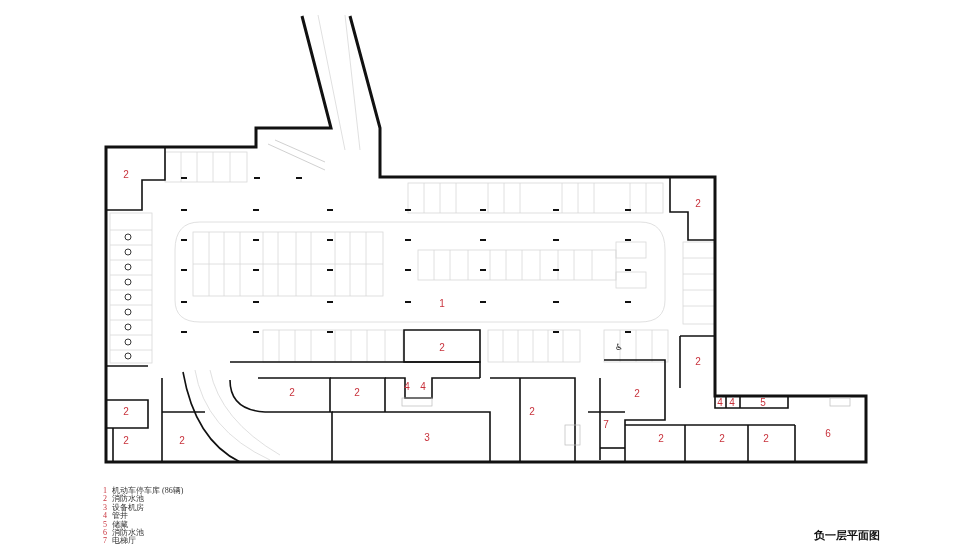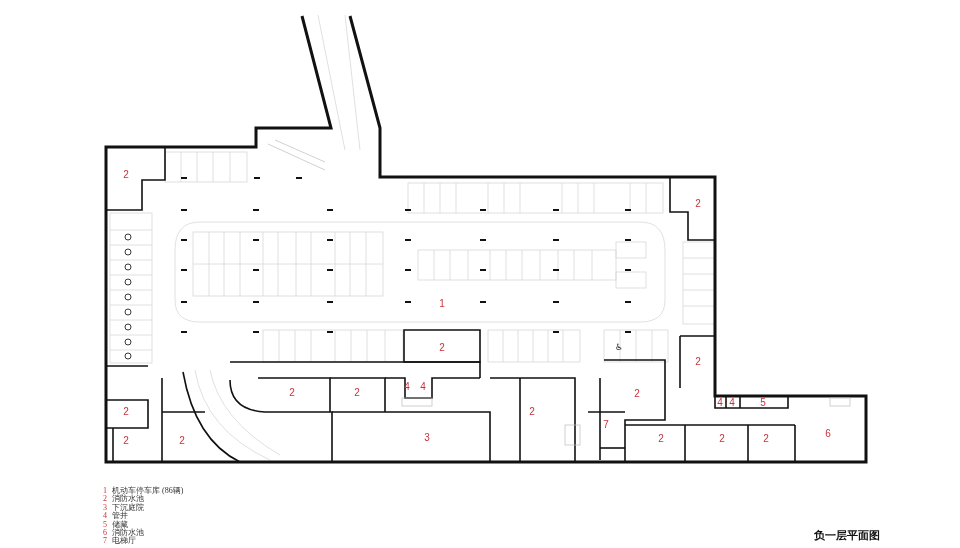--- a/index.html
+++ b/index.html
@@ -229,20 +229,20 @@
     <div class="lbl" style="left: 606px; top: 424px; color: rgb(200, 50, 60);">7</div>
     <div class="lbl" style="left: 661px; top: 438px; color: rgb(200, 50, 60);">2</div>
     <div class="lbl" style="left: 722px; top: 438px; color: rgb(200, 50, 60);">2</div>
     <div class="lbl" style="left: 766px; top: 438px; color: rgb(200, 50, 60);">2</div>
     <div class="lbl" style="left: 828px; top: 433px; color: rgb(200, 50, 60);">6</div>
   </div>
 
 <div class="legend">
   <div class="row"><span class="num">1</span><span>机动车停车库 (86辆)</span></div>
   <div class="row"><span class="num">2</span><span>消防水池</span></div>
-  <div class="row"><span class="num">3</span><span>下沉庭院</span></div>
+  <div class="row"><span class="num">3</span><span>设备机房</span></div>
   <div class="row"><span class="num">4</span><span>管井</span></div>
   <div class="row"><span class="num">5</span><span>储藏</span></div>
   <div class="row"><span class="num">6</span><span>消防水池</span></div>
   <div class="row"><span class="num">7</span><span>电梯厅</span></div>
 </div>
 
 <div class="title">负一层平面图</div>
 
 </body></html>

